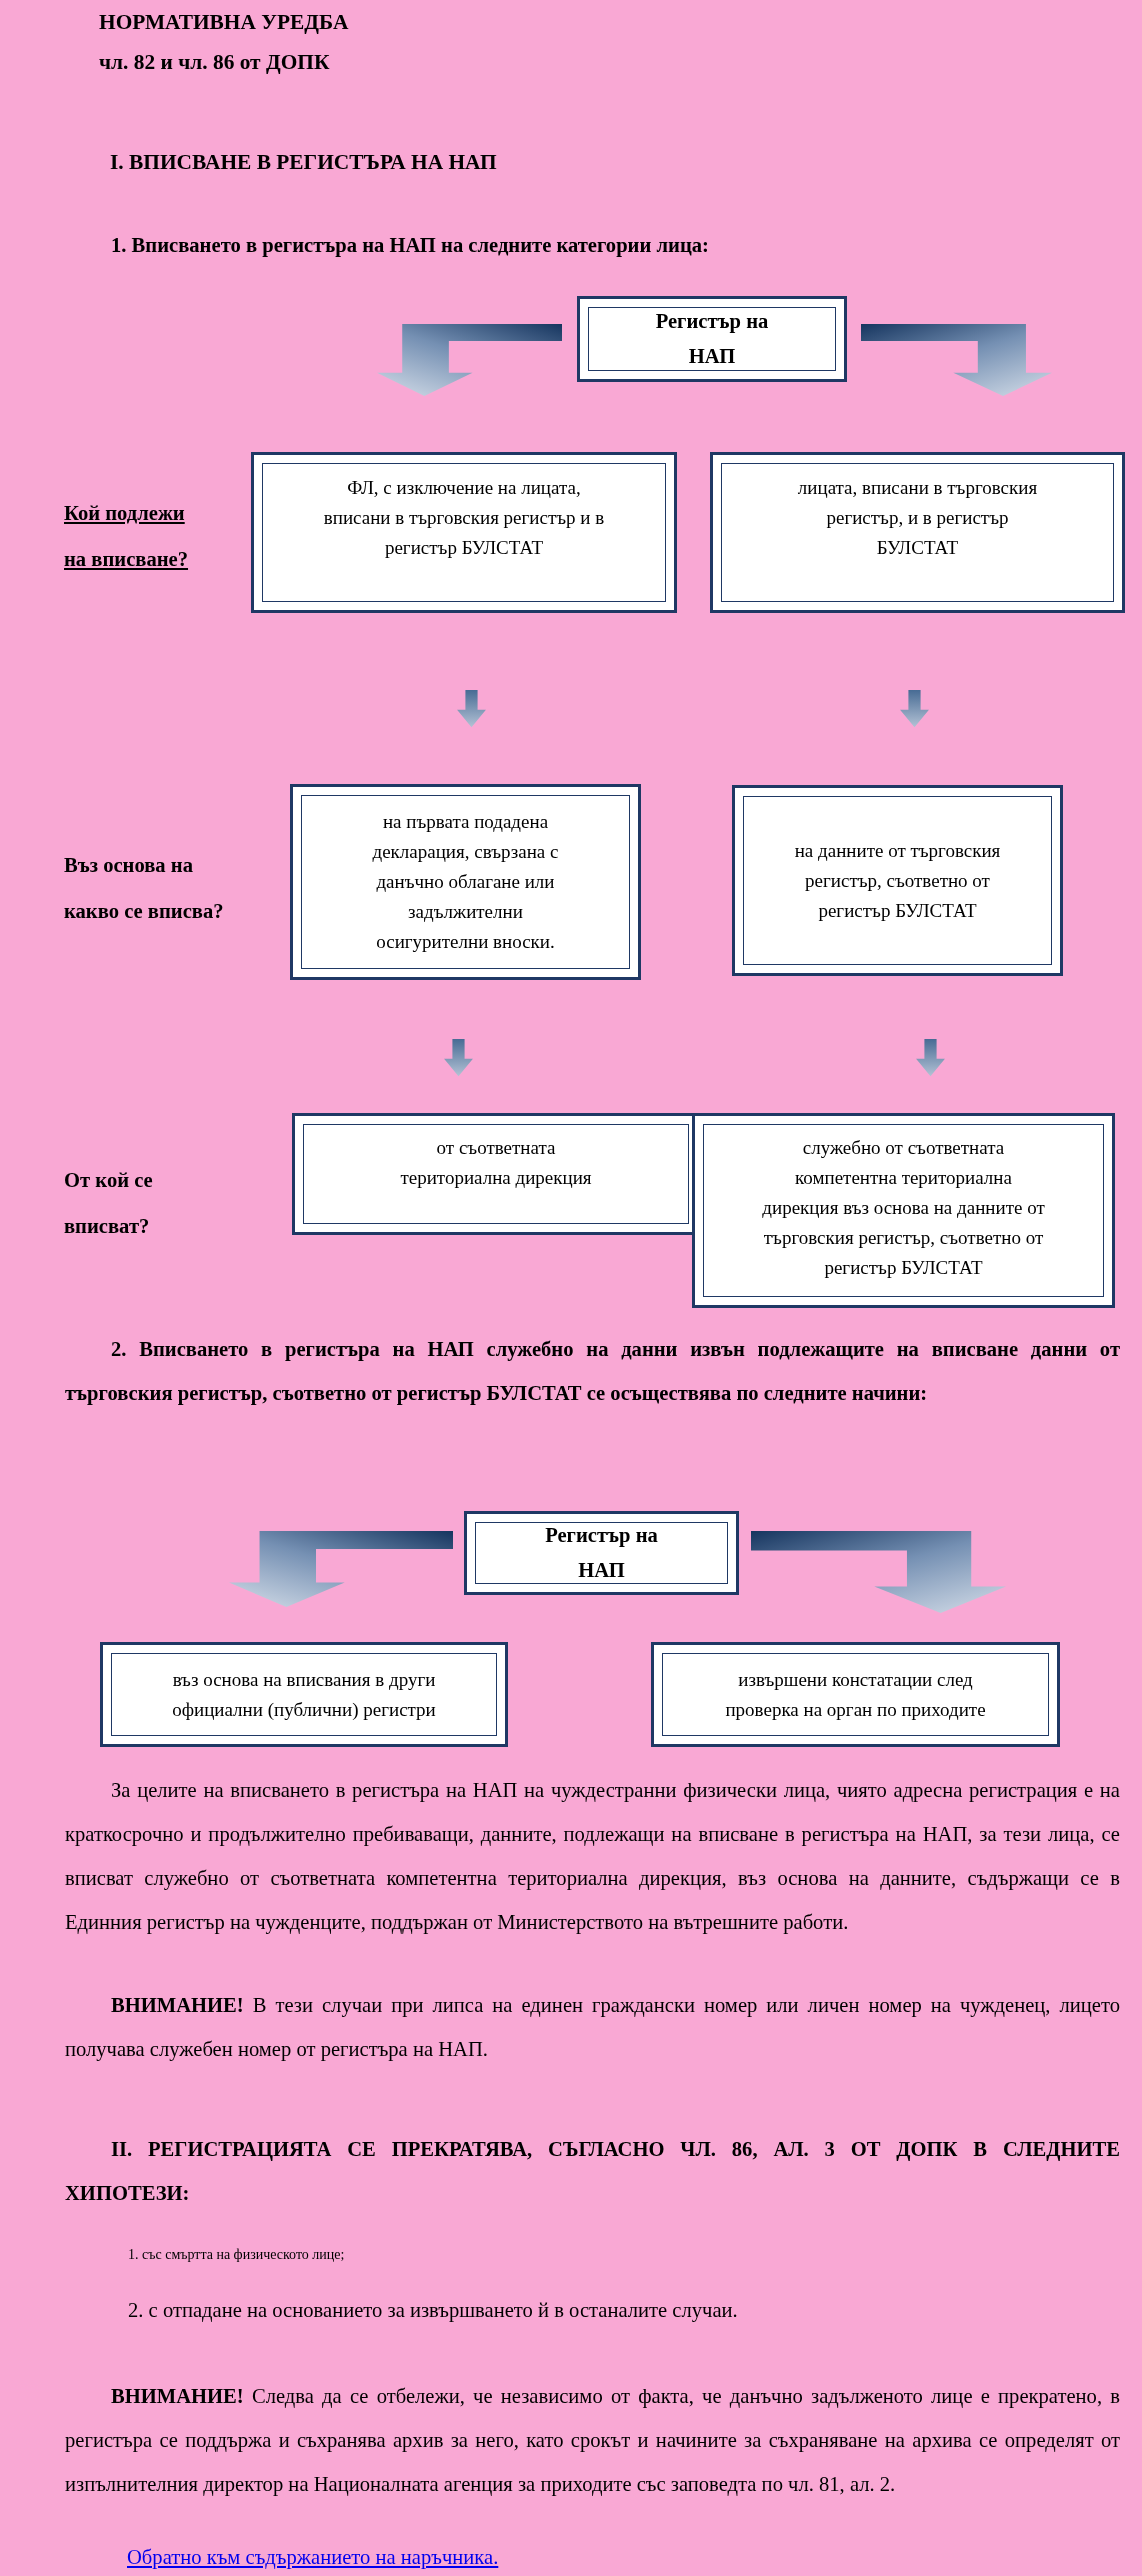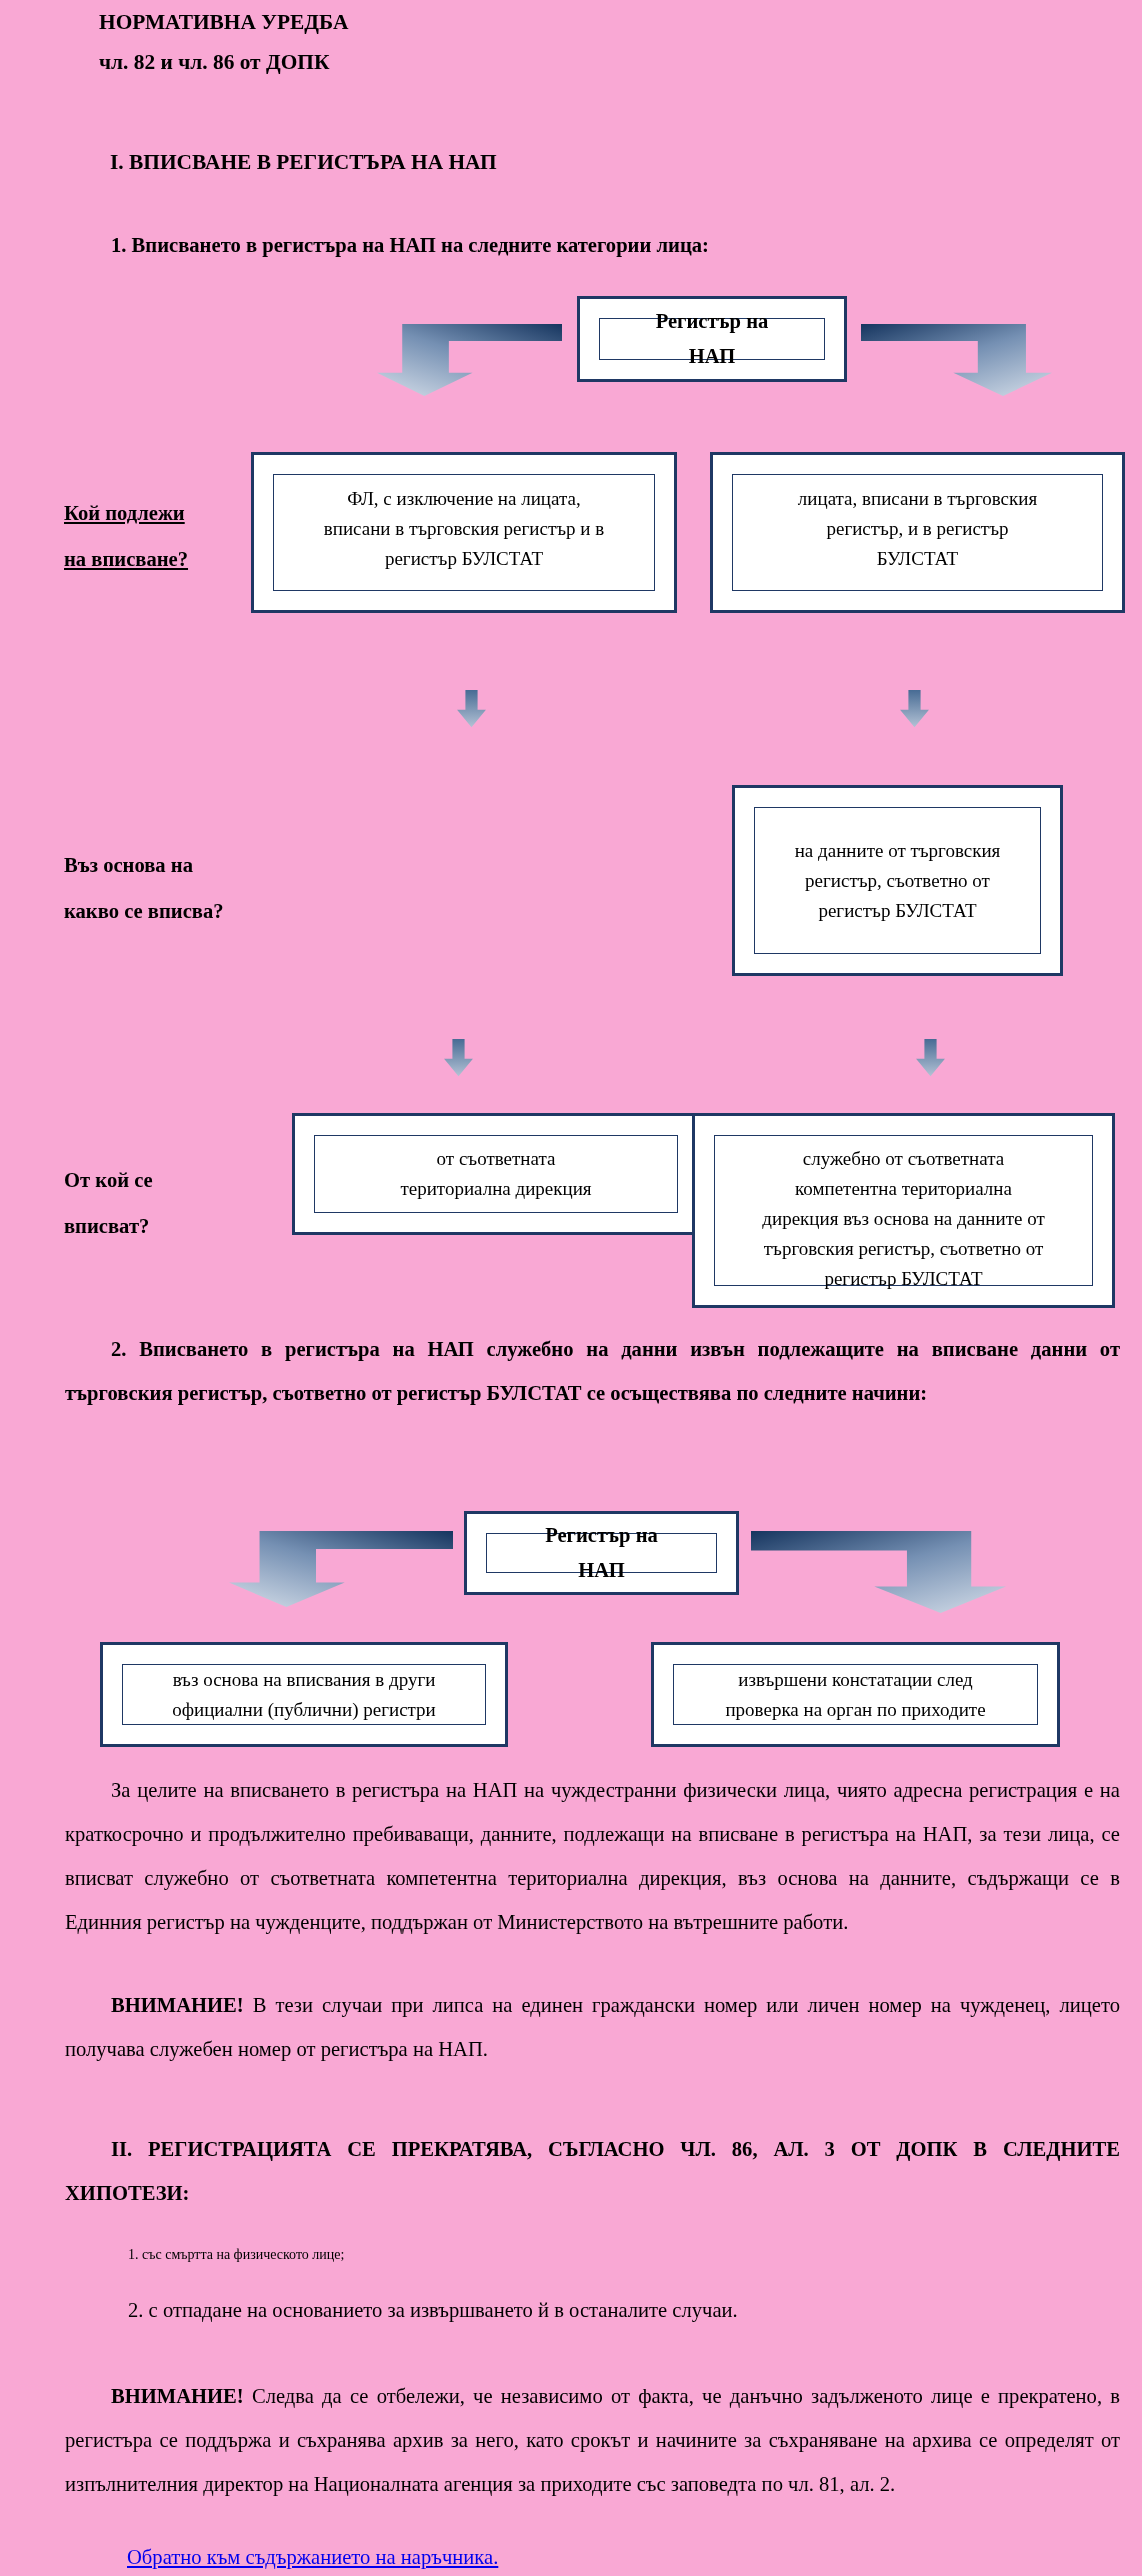--- a/index.html
+++ b/index.html
@@ -19,21 +19,21 @@
     font-family:"Liberation Serif","DejaVu Serif",serif;
     overflow:hidden;
   }
   .abs{position:absolute;}
   .b{font-weight:bold;}
   .t28{font-size:21.4px;line-height:29px;}
   .lbl{font-size:20.6px;line-height:46px;font-weight:bold;white-space:pre-line;}
   .para{width:1055px;text-align:justify;text-indent:46px;font-size:20.6px;line-height:44px;}
   .dbox{
     position:absolute;box-sizing:border-box;
-    border:3.8px solid var(--navy);background:#fff;padding:19px;
+    border:3.8px solid var(--navy);background:#fff;padding:8px;
   }
   .dbox .inner{
     box-sizing:border-box;width:100%;height:100%;
     border:1.5px solid var(--navy);
     display:flex;flex-direction:column;align-items:center;
     text-align:center;font-size:19px;line-height:30px;
     white-space:pre-line;
   }
   .inner.top12{justify-content:flex-start;padding-top:9.2px;}
   .inner.top14{justify-content:flex-start;padding-top:10.7px;}
@@ -112,20 +112,27 @@
     </svg>
   </div>
   <div class="abs" style="left:897px;top:690px;width:35px;height:38px;">
     <svg viewBox="0 0 46 50" preserveAspectRatio="none">
       <polygon points="15,0 31,0 31,26 42,26 23,49 4,26 15,26" fill="url(#gSmall)"></polygon>
     </svg>
   </div>
 
   <div class="abs lbl" style="left:64px;top:842px;">Въз основа на
 какво се вписва?</div>
+  <div class="dbox" style="left:290px;top:784px;width:351px;height:196px;">
+    <div class="inner top14">на първата подадена
+декларация, свързана с
+данъчно облагане или
+задължителни
+осигурителни вноски.</div>
+  </div>
   <div class="dbox" style="left:732px;top:785px;width:331px;height:191px;">
     <div class="inner mid">на данните от търговския
 регистър, съответно от
 регистър БУЛСТАТ</div>
   </div>
 
   <div class="abs" style="left:441px;top:1039px;width:35px;height:38px;">
     <svg viewBox="0 0 46 50" preserveAspectRatio="none">
       <polygon points="15,0 31,0 31,26 42,26 23,49 4,26 15,26" fill="url(#gSmall)"></polygon>
     </svg>

